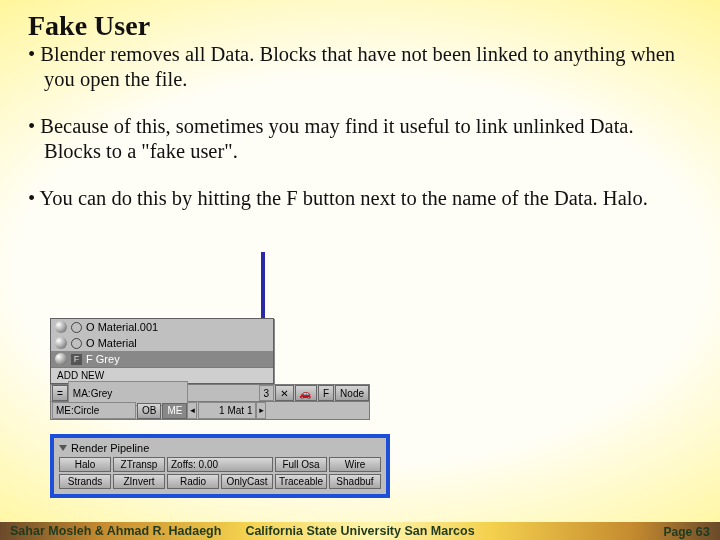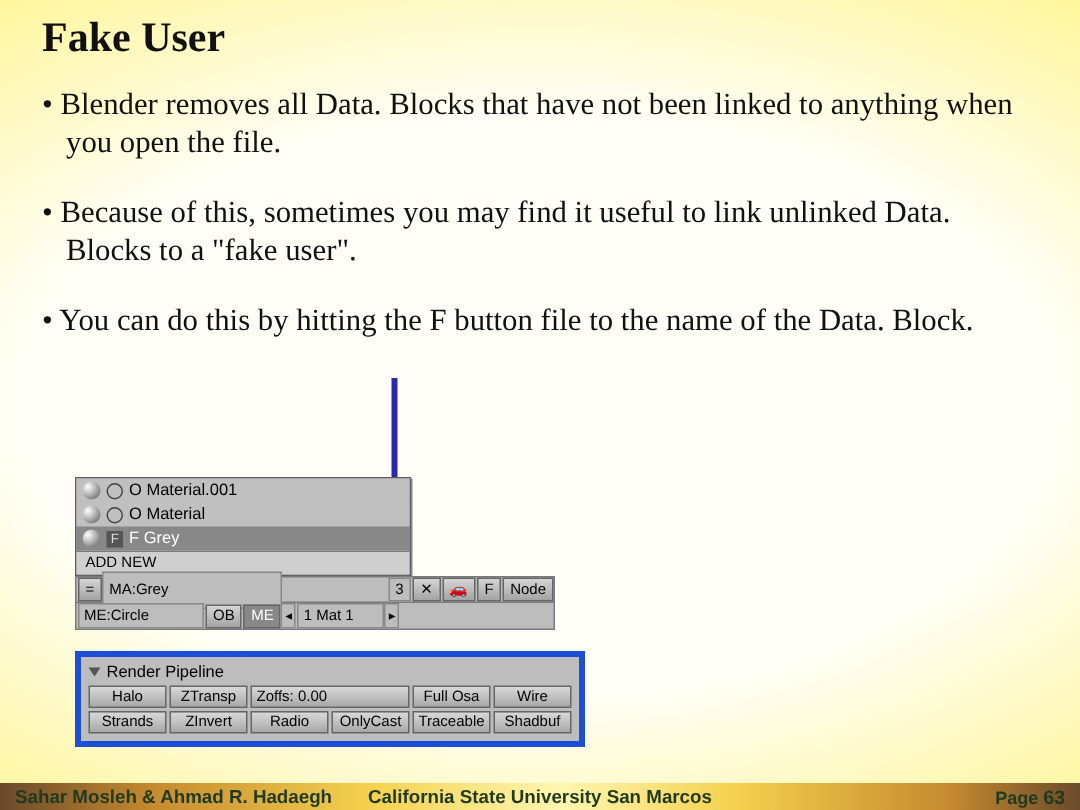--- a/index.html
+++ b/index.html
@@ -12,21 +12,21 @@
   }
   .slide-bg {
     position: absolute; inset: 0;
     background:
       radial-gradient(ellipse 120% 90% at 50% 50%, #fffef6 40%, #fff69a 70%, #f4c400 88%, #b87b00 96%);
   }
   .inner {
     position: absolute; left: 28px; top: 10px; right: 28px; bottom: 36px;
   }
   .title {
-    font-size: 28px; font-weight: bold; color: #111; margin-bottom: 16px;
+    font-size: 28px; font-weight: bold; color: #111; 
   }
   .bullets { font-size: 20.5px; color: #111; line-height: 1.22; }
   .bullets li { list-style: none; margin-bottom: 22px; padding-left: 16px; text-indent: -16px; }
   .bullets li::before { content: "• "; }
   .ui-panel {
     position: absolute; left: 50px; top: 318px;
     width: 360px;
     font-family: Arial, Helvetica, sans-serif;
     font-size: 11px;
     color: #000;
@@ -103,21 +103,21 @@
 </head>
 <body>
 
 <div class="slide-bg"></div>
 
 <div class="inner">
   <div class="title">Fake User</div>
   <ul class="bullets">
     <li>Blender removes all Data. Blocks that have not been linked to anything when you open the file.</li>
     <li>Because of this, sometimes you may find it useful to link unlinked Data. Blocks to a "fake user".</li>
-    <li>You can do this by hitting the F button file to the name of the Data. Block.</li>
+    <li>You can do this by hitting the F button next to the name of the Data. Halo.</li>
   </ul>
 </div>
 
 <div class="arrow">
   <div class="arrow-line"></div>
   <div class="arrow-head"></div>
 </div>
 
 <div class="ui-panel">
 
@@ -148,21 +148,21 @@
     <span class="mb-btn">🚗</span>
     <span class="mb-btn">F</span>
     <span class="mb-btn">Node</span>
   </div>
 
   <div class="mat-bar2">
     <span class="field" style="width:84px"><span>ME:</span><span>Circle</span></span>
     <span class="mb-btn">OB</span>
     <span class="mb-btn" style="background:#888;color:#fff">ME</span>
     <span class="lr">◂</span>
-    <span class="field" style="width:58px; text-align:left">1 Mat 1</span>
+    <span class="field" style="width:58px; text-align:right">1 Mat 1</span>
     <span class="lr">▸</span>
   </div>
 
   <div class="render-panel">
     <div class="rp-title">
       <span class="rp-arrow"></span>
       <span>Render Pipeline</span>
     </div>
     <div class="rp-grid">
       <div class="rp-btn" style="grid-column:1">Halo</div>

